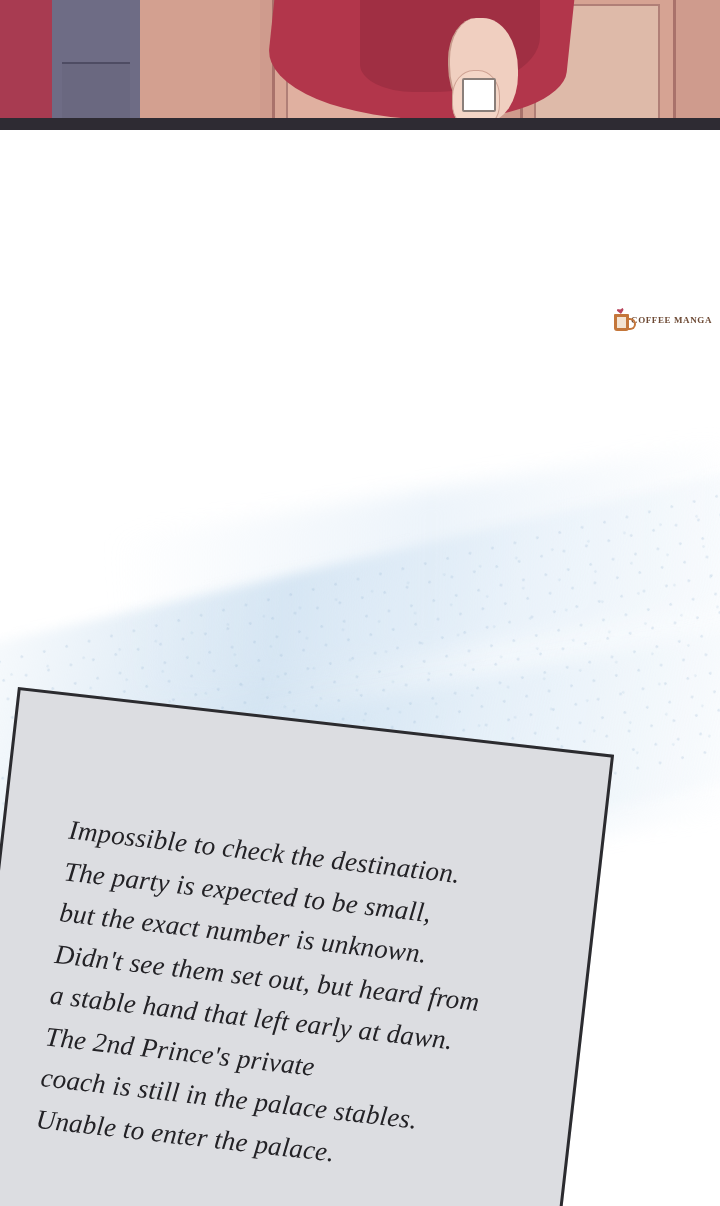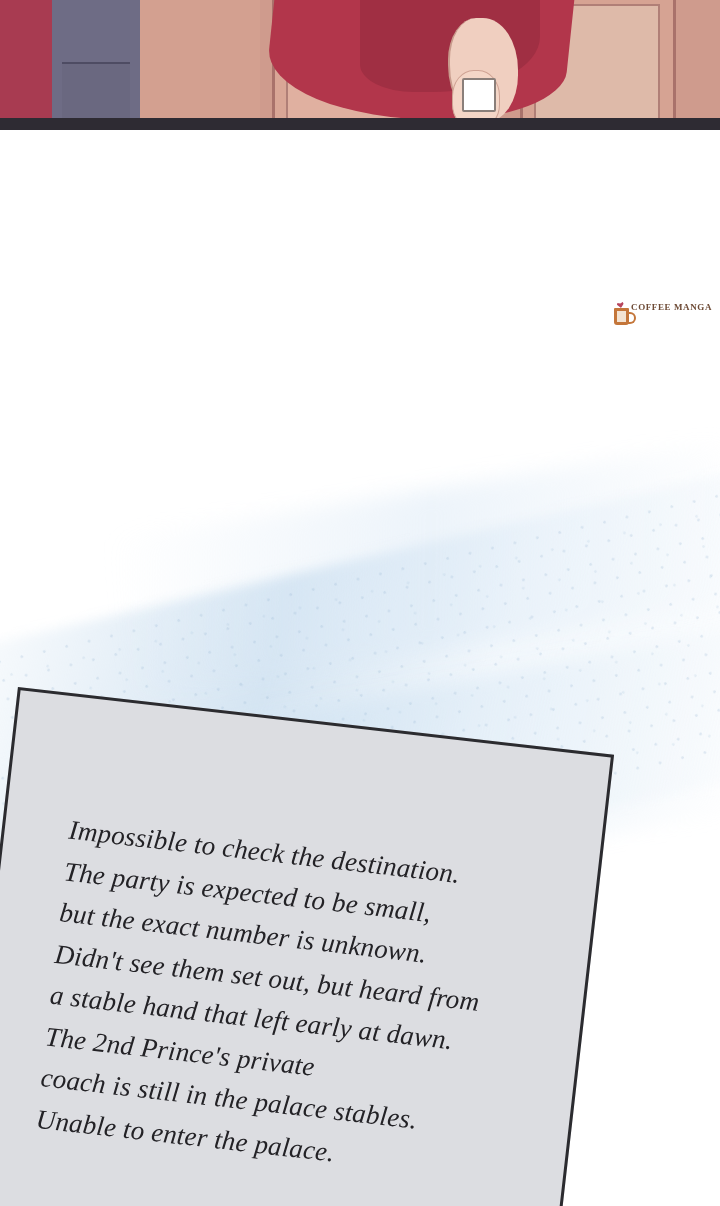--- a/index.html
+++ b/index.html
@@ -198,21 +198,21 @@
     background-position: 0 0, 11px 9px;
   }
 
   
   .watermark {
     position: absolute;
     left: 612px; top: 302px;
     width: 100px;
     height: 36px;
     display: flex;
-    align-items: flex-start;
+    align-items: center;
     gap: 3px;
   }
   .wm-cup {
     position: relative;
     width: 22px; height: 24px;
   }
   .wm-cup .body {
     position: absolute;
     left: 2px; top: 6px;
     width: 15px; height: 17px;

